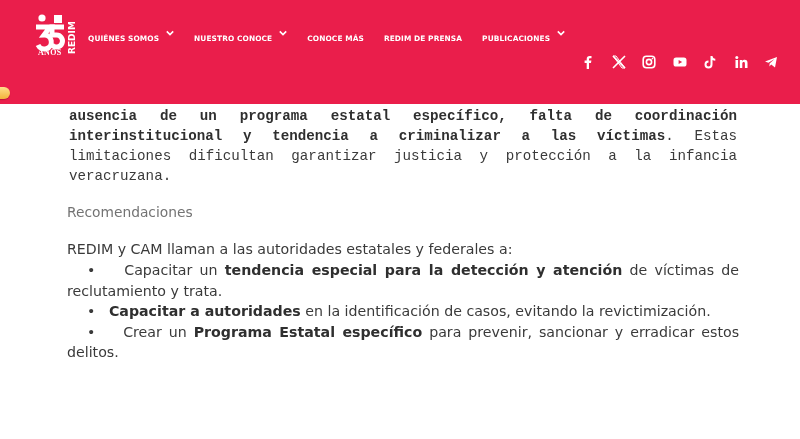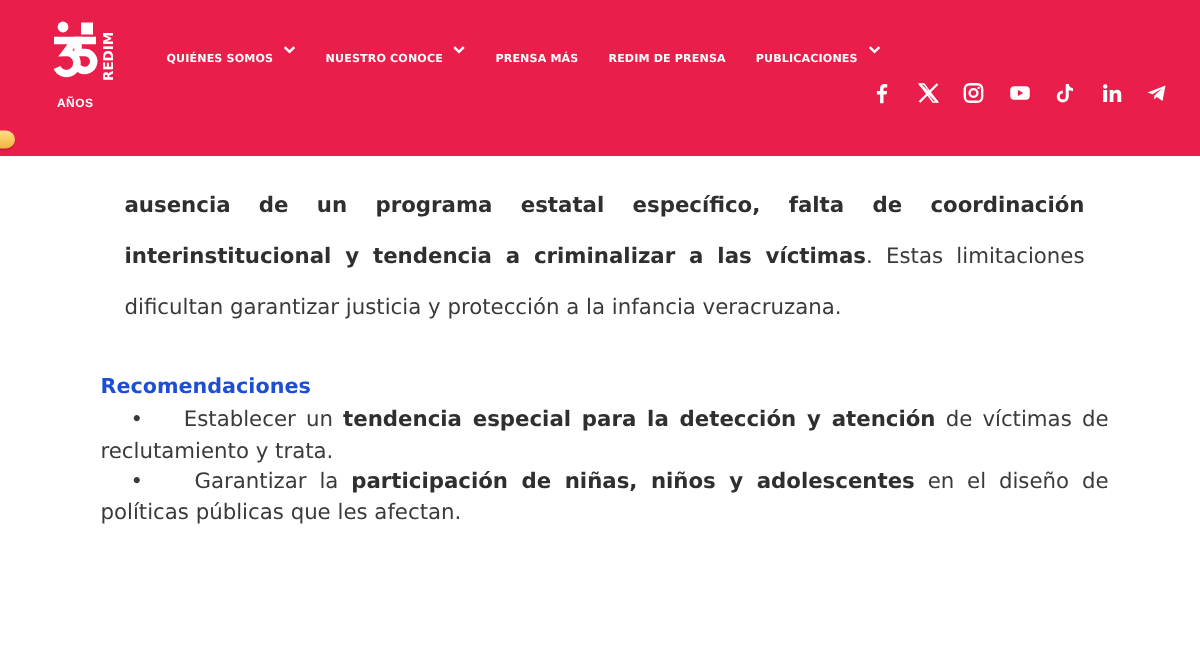--- a/index.html
+++ b/index.html
@@ -1,29 +1,29 @@
 <!DOCTYPE html>
 <html><head>
 <meta charset="utf-8">
 <style>
   html, body { margin:0; padding:0; }
   body { width:800px; height:439px; overflow:hidden; background:#ffffff; font-family:"DejaVu Sans", sans-serif; position:relative; }
   .header { position:absolute; left:0; top:0; width:800px; height:104px; background:#ea1e4b; }
   .logo { position:absolute; left:34px; top:14px; width:50px; height:50px; }
-  .logo-anos { position:absolute; left:38px; top:64px; font-family:Liberation Sans, sans-serif; font-weight:bold; font-size:8px; color:#fff; letter-spacing:0.3px; }
-  .nav { position:absolute; top:34px; left:111px; display:flex; align-items:center; }
+  .logo-anos { position:absolute; left:38px; top:48px; font-family:Liberation Serif, serif; font-weight:bold; font-size:8px; color:#fff; letter-spacing:0.3px; }
+  .nav { position:absolute; top:34px; left:88px; display:flex; align-items:center; }
   .nav-item { display:flex; align-items:flex-start; color:#fff; font-family:"DejaVu Sans", sans-serif; font-weight:bold; font-size:7.4px; letter-spacing:0.1px; margin-right:20px; white-space:nowrap; }
   .nav-item .chev { margin-left:7px; margin-top:-5px; width:8px; height:8px; }
   .social { position:absolute; top:54px; left:580px; display:flex; align-items:center; }
   .social .s { width:16px; height:16px; margin-right:14.5px; display:flex; align-items:center; justify-content:center; }
   .side-badge { position:absolute; left:-6px; top:87px; width:16px; height:12px; border-radius:6px; background:linear-gradient(#ffe08a,#f2b33b); box-shadow:0 1px 1px rgba(0,0,0,0.2); }
   .content { position:absolute; left:67px; top:104px; width:672px; font-family:"DejaVu Sans", sans-serif; color:#3a3a3a; font-size:14.2px; }
-  .p { text-align:justify; line-height:34px; margin:16px; }
+  .p { text-align:justify; line-height:20px; margin:2px;font-family:Liberation Mono, monospace; }
   .p b, .li b { color:#2f2f2f; }
-  .h { font-weight:bold; color:#1d4ed8; font-size:13.8px; margin-top:24px; line-height:24px; }
+  .h { font-weight:normal; color:#737373; font-size:13.8px; margin-top:14px; line-height:24px; }
   .intro { margin-top:14px; line-height:22px; }
   .li { position:relative; line-height:20.5px; text-align:justify; text-indent:20px; }
 </style>
 </head>
 <body>
 
 <div class="header">
   <div class="logo">
     <svg width="50" height="46" viewBox="0 0 50 46">
       <circle cx="8" cy="4" r="3.6" fill="#fff"></circle>
@@ -42,21 +42,21 @@
           <path d="M1 3 L5 7 L9 3" stroke="#fff" stroke-width="2" fill="none"></path>
         </svg>
     </div>
     <div class="nav-item">
       <span>NUESTRO CONOCE</span>
       <svg class="chev" viewBox="0 0 10 10">
           <path d="M1 3 L5 7 L9 3" stroke="#fff" stroke-width="2" fill="none"></path>
         </svg>
     </div>
     <div class="nav-item">
-      <span>PRENSA MÁS</span>
+      <span>CONOCE MÁS</span>
     </div>
     <div class="nav-item">
       <span>REDIM DE PRENSA</span>
     </div>
     <div class="nav-item">
       <span>PUBLICACIONES</span>
       <svg class="chev" viewBox="0 0 10 10">
           <path d="M1 3 L5 7 L9 3" stroke="#fff" stroke-width="2" fill="none"></path>
         </svg>
     </div>
@@ -107,24 +107,29 @@
   </div>
 </div>
 
 <div class="side-badge"></div>
 
 <main class="content">
   <p class="p"><b>ausencia de un programa estatal específico, falta de coordinación interinstitucional y tendencia a criminalizar a las víctimas</b><span>. Estas limitaciones dificultan garantizar justicia y protección a la infancia veracruzana.</span></p>
 
   <div class="h">Recomendaciones</div>
 
+  <div class="intro">REDIM y CAM llaman a las autoridades estatales y federales a:</div>
 
   <div>
     <div class="li">
       <span>•</span>&nbsp;&nbsp;&nbsp;
-      <span>Establecer un </span><b>tendencia especial para la detección y atención</b><span> de víctimas de reclutamiento y trata.</span>
+      <span>Capacitar un </span><b>tendencia especial para la detección y atención</b><span> de víctimas de reclutamiento y trata.</span>
+    </div>
+    <div class="li">
+      <span>•</span>&nbsp;&nbsp;
+      <span></span><b>Capacitar a autoridades</b><span> en la identificación de casos, evitando la revictimización.</span>
     </div>
     <div class="li">
       <span>•</span>&nbsp;&nbsp;&nbsp;
-      <span>Garantizar la </span><b>participación de niñas, niños y adolescentes</b><span> en el diseño de políticas públicas que les afectan.</span>
+      <span>Crear un </span><b>Programa Estatal específico</b><span> para prevenir, sancionar y erradicar estos delitos.</span>
     </div>
   </div>
 </main>
 
 </body></html>

